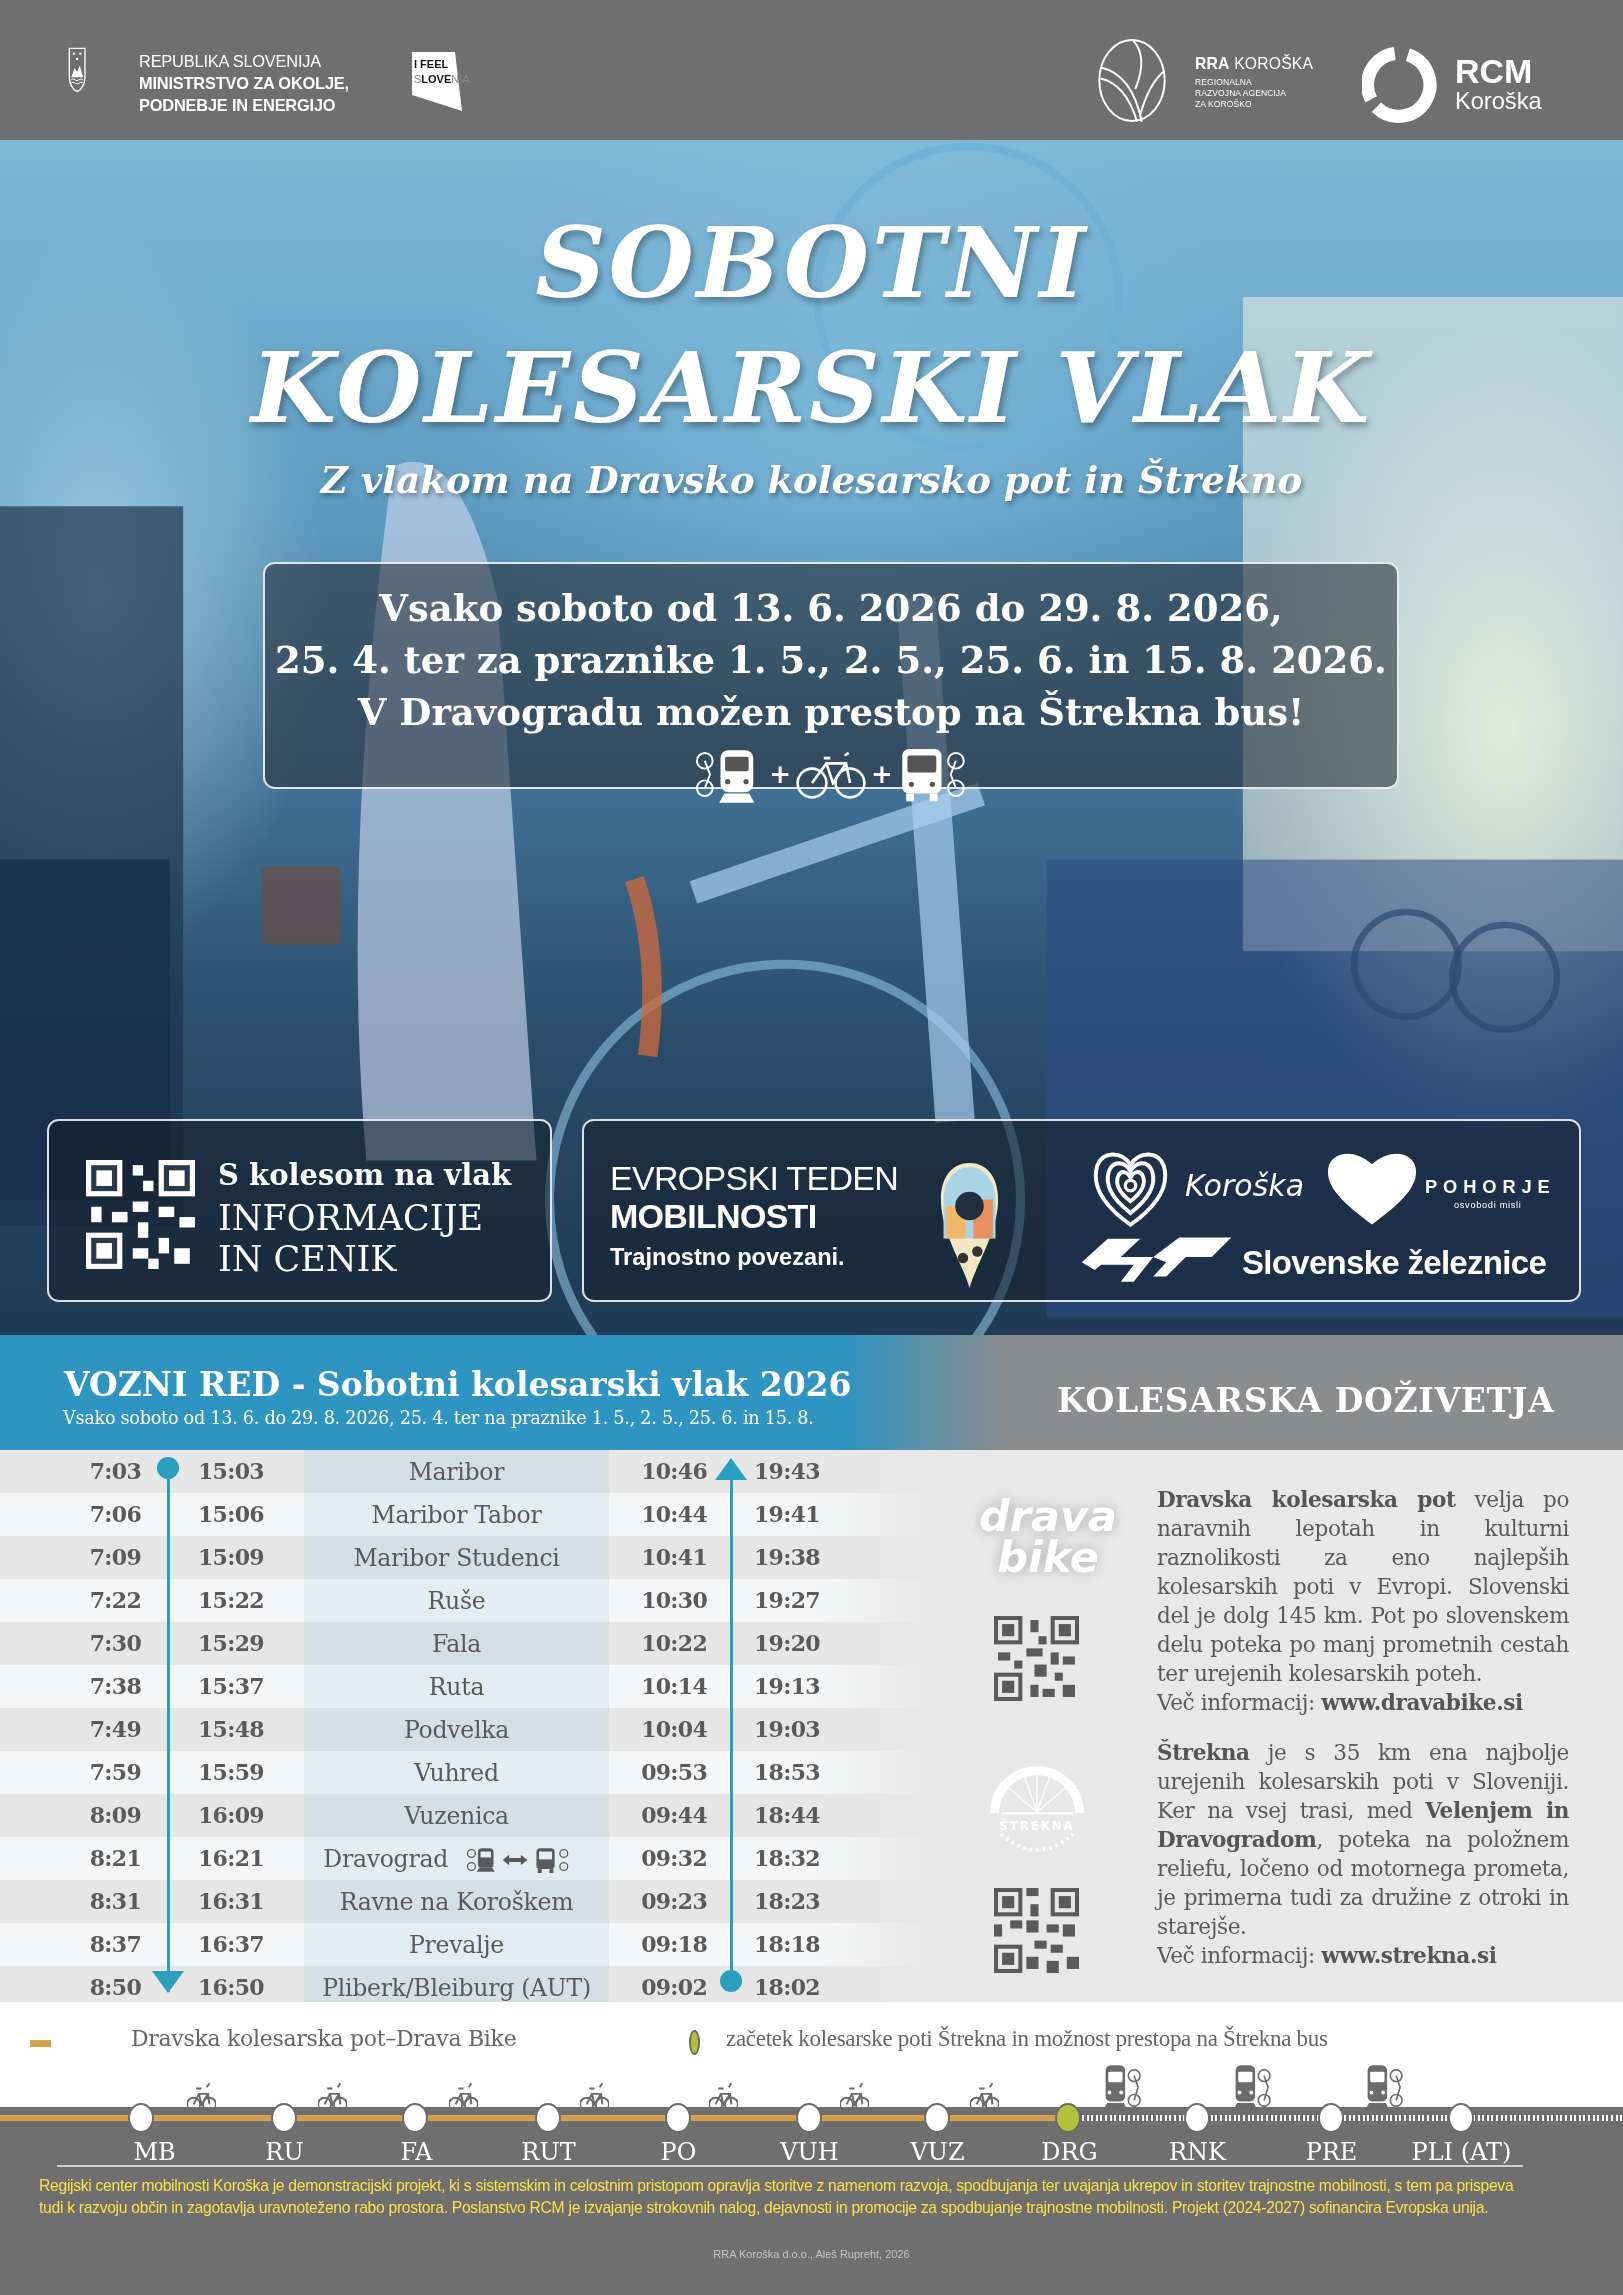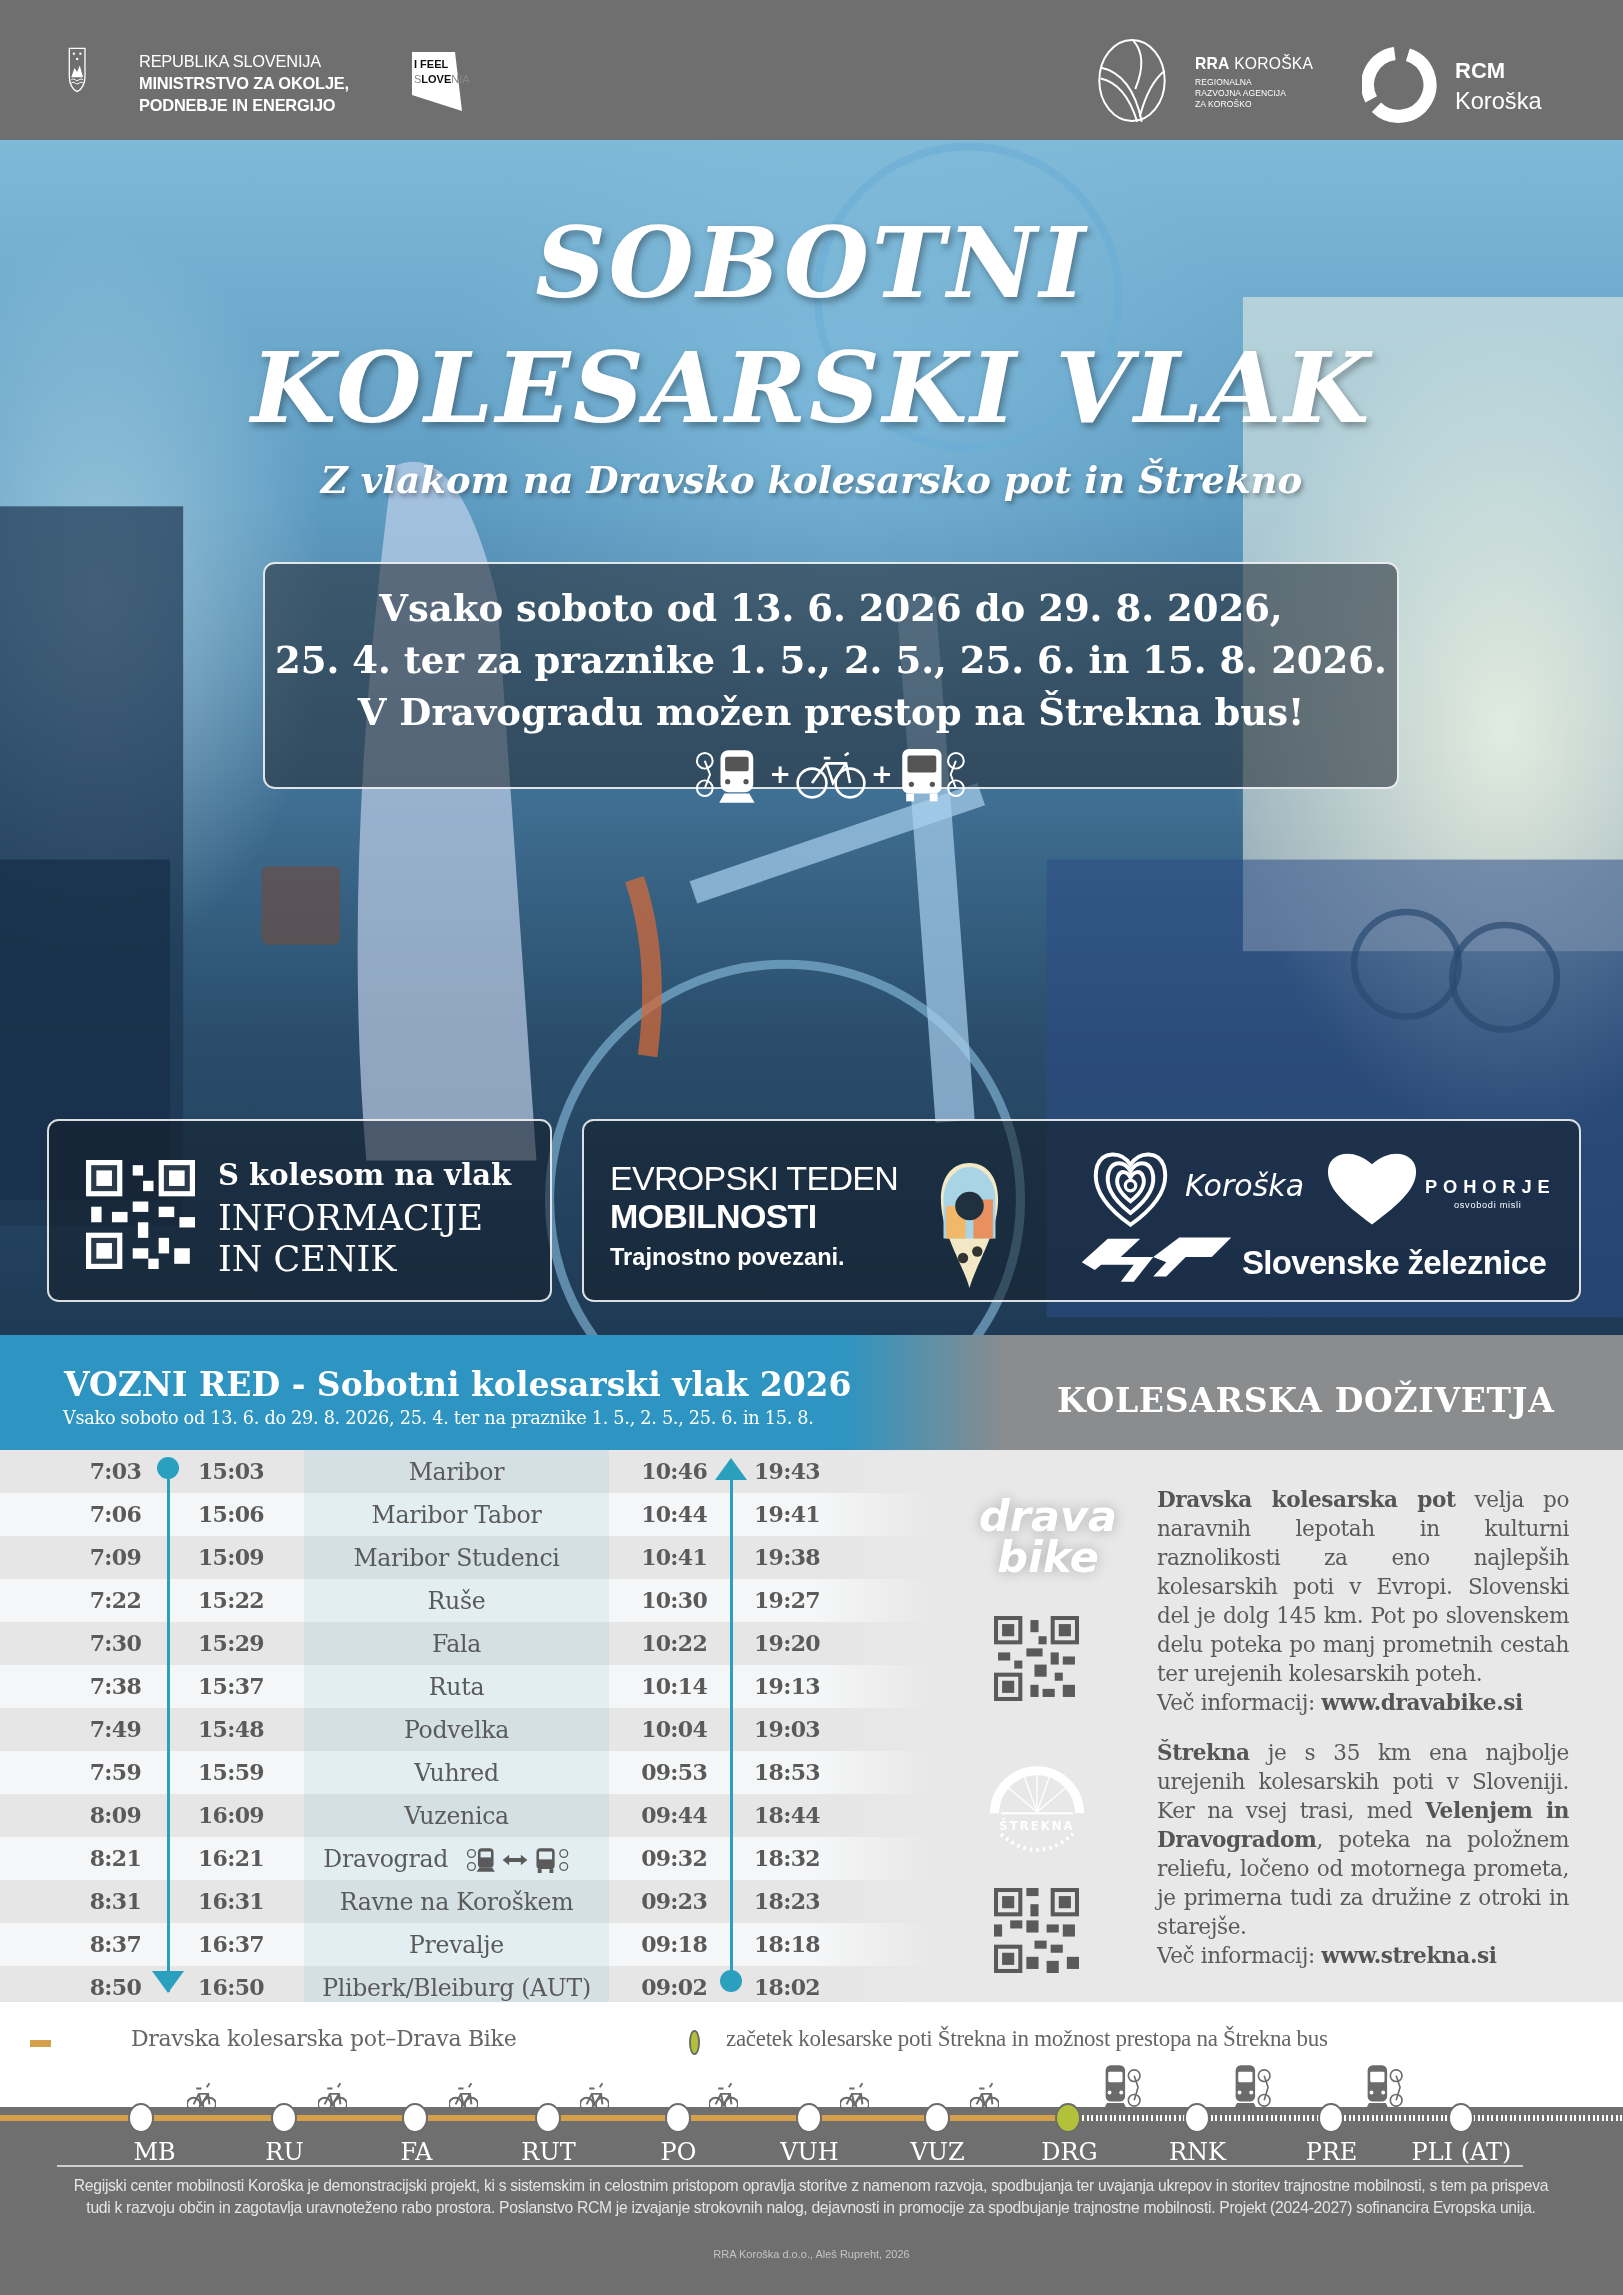--- a/index.html
+++ b/index.html
@@ -17,21 +17,21 @@
   .ifeel-text { position: absolute; left: 2px; top: 5.2px; font-family: "Liberation Sans", sans-serif; font-weight: bold; font-size: 11px; line-height: 14.4px; color: #111; }
   .ifeel-text .lo { color: #111; }
   .ifeel-text .gr { color: #888; font-weight: normal; }
   .rra { position: absolute; left: 1086px; top: 38px; width: 92px; height: 85px; }
   .rra-text { position: absolute; left: 1195px; top: 55px; font-family: "Liberation Sans", sans-serif; }
   .rra-title { font-size: 15.7px; letter-spacing: 0.2px; }
   .rra-title b { font-weight: bold; }
   .rra-sub { font-size: 8.5px; line-height: 11px; margin-top: 3.9px; letter-spacing: 0.1px; }
   .rcm-ring { position: absolute; left: 1362px; top: 47px; width: 76px; height: 76px; }
   .rcm-text { position: absolute; left: 1455px; top: 54px; font-family: "Liberation Sans", sans-serif; }
-  .rcm-title { font-size: 22px; font-weight: bold; line-height: 34px; }
+  .rcm-title { font-size: 34px; font-weight: bold; line-height: 34px; }
   .rcm-sub { font-size: 23.6px; line-height: 27.5px; }
 
   
   .hero { position: absolute; left: 0; top: 140px; width: 1623px; height: 1195px; overflow: hidden;
     background:
       radial-gradient(ellipse 589px 458px at 851px 262px, rgba(140,200,230,0.55), transparent 70%),
       radial-gradient(ellipse 393px 589px at 1505px 589px, rgba(235,245,225,0.85), transparent 70%),
       radial-gradient(ellipse 327px 523px at 98px 458px, rgba(200,230,240,0.6), transparent 70%),
       linear-gradient(180deg, #7fb9d8 0%, #5e9cc2 30%, #3f6f93 55%, #2a4d6b 75%, #1e3a55 100%);
   }
@@ -112,21 +112,21 @@
   .leg-dot { position: absolute; left: 292px; top: 27.5px; width: 10.5px; height: 25.5px; border-radius: 50%; background: #b3c03a; border: 2px solid #6b6b6b; }
   .leg-l2 { position: absolute; left: 309px; top: 25px; font-family: Liberation Serif, serif; font-size: 23px; color: #666; letter-spacing: -0.3px; }
   .strip { position: absolute; left: 0; top: 2120px; width: 1623px; height: 175px; background: #6f6f6f; }
   .track-bike { position: absolute; left: 0; top: -5.2px; height: 6.5px; background: #d4a04c; }
   .track-rail { position: absolute; top: -5.2px; height: 6.5px; background: repeating-linear-gradient(90deg, #fff 0 2px, transparent 2px 4.6px); }
   .station { position: absolute; top: -17px; width: 26px; height: 30px; border-radius: 50%; background: #fff; border: 2.6px solid #6b6b6b; }
   .station.start { background: #b3c03a; }
   .stn-code { position: absolute; top: 18.3px; font-family: "DejaVu Serif", serif; font-size: 24px; color: #fff; text-align: center; width: 105px; margin-left: -52px; }
   .strip-icon { position: absolute; }
   .footer-rule { position: absolute; left: 57px; top: 45px; width: 1466px; height: 2px; background: #cfcfcf; }
-  .footer-text { position: absolute; left: 39px; top: 55px; width: 1544px; text-align: center; font-family: "Liberation Sans", sans-serif; font-size: 15.7px; line-height: 22px; color: #e5e5e5; letter-spacing: -0.3px; }
+  .footer-text { position: absolute; left: 39px; top: 55px; width: 1544px; text-align: left; font-family: "Liberation Sans", sans-serif; font-size: 15.7px; line-height: 22px; color: #fde047; letter-spacing: -0.3px; }
   .credit { position: absolute; left: 0; top: 128px; width: 1623px; text-align: center; font-family: "Liberation Sans", sans-serif; font-size: 11px; color: #c4c4c4; }
 </style>
 </head>
 <body>
 
 <div class="topbar">
   <svg class="coat" viewBox="0 0 28 70">
     <path d="M2 2 H26 V44 Q26 62 14 68 Q2 62 2 44 Z" fill="none" stroke="#fff" stroke-width="2"></path>
     <path d="M5 46 L10 32 L14 38 L18 28 L23 46 Z" fill="#fff"></path>
     <path d="M5 50 q3 -3 6 0 q3 3 6 0 q3 -3 6 0" stroke="#fff" fill="none" stroke-width="1.5"></path>

